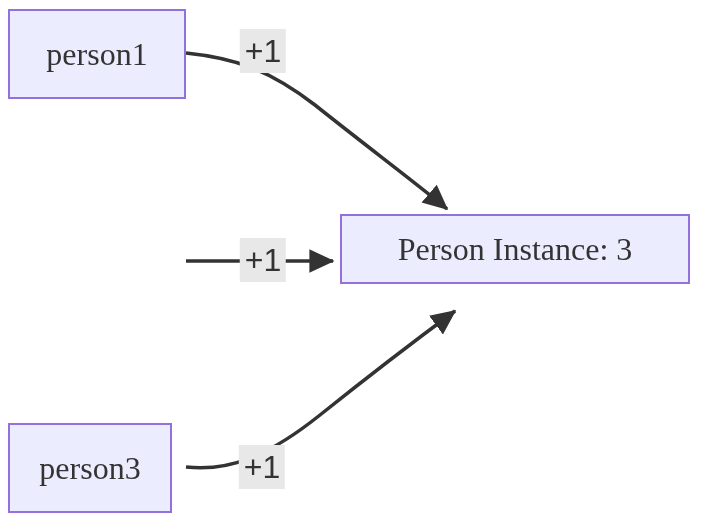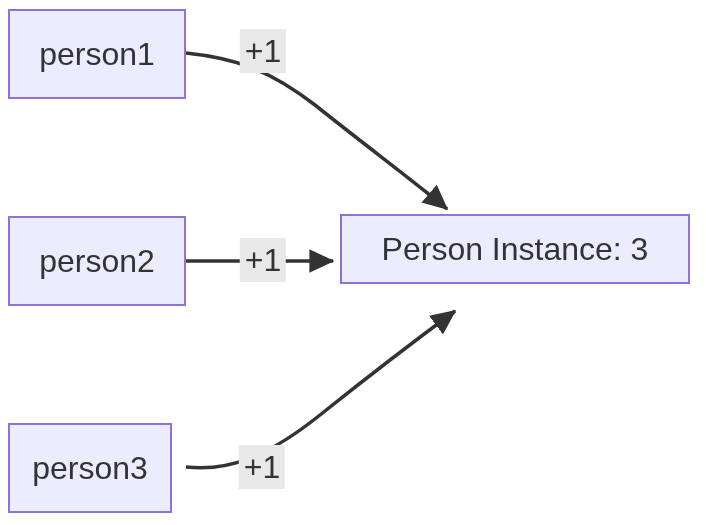--- a/index.html
+++ b/index.html
@@ -32,20 +32,21 @@
     box-sizing: border-box;
     background: var(--node-fill, #ECECFF);
     border: 2px solid var(--node-border, #9370DB);
     display: flex;
     align-items: center;
     justify-content: center;
     color: var(--text-color, #333333);
     font-size: 32px;
     line-height: 1;
     white-space: nowrap;
+    font-family: Liberation Serif, serif;
   }
   .node-person1 { left: 8px;   top: 9px;   width: 178px; height: 90px; }
   .node-person2 { left: 8px;   top: 216px; width: 178px; height: 90px; }
   .node-person3 { left: 8px;   top: 423px; width: 164px; height: 90px; }
   .node-instance { left: 340px; top: 214px; width: 350px; height: 70px; }
   .edge-label {
     position: absolute;
     transform: translate(-50%, -50%);
     background: var(--label-bg, #e8e8e8);
     color: var(--text-color, #333333);
@@ -74,23 +75,20 @@
     <path class="edge-path" d="M 186 467 C 230 472, 270 455, 320 415 C 370 375, 432 328, 455 311" marker-end="url(#arrowhead)"></path>
   </svg>
 
   <div class="edge-label edge-label-1">+1</div>
   <div class="edge-label edge-label-2">+1</div>
   <div class="edge-label edge-label-3">+1</div>
 
   <div class="node node-person1">
     <span>person1</span>
   </div>
-  <div class="node node-person2">
-    <span>person2</span>
-  </div>
   <div class="node node-person3">
     <span>person3</span>
   </div>
   <div class="node node-instance">
     <span>Person Instance: 3</span>
   </div>
 
 </div>
 
 </body></html>

